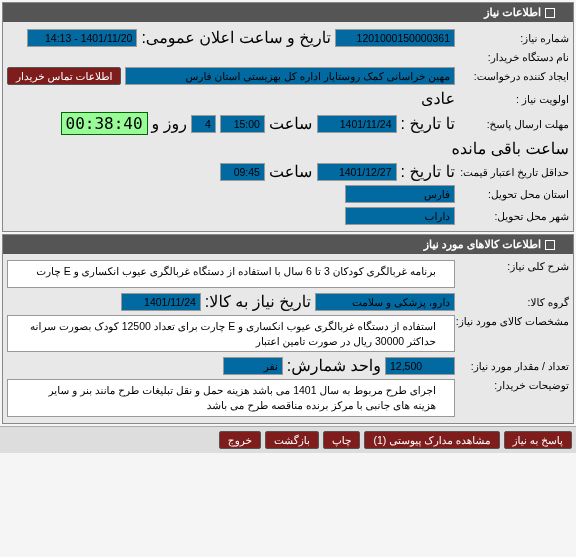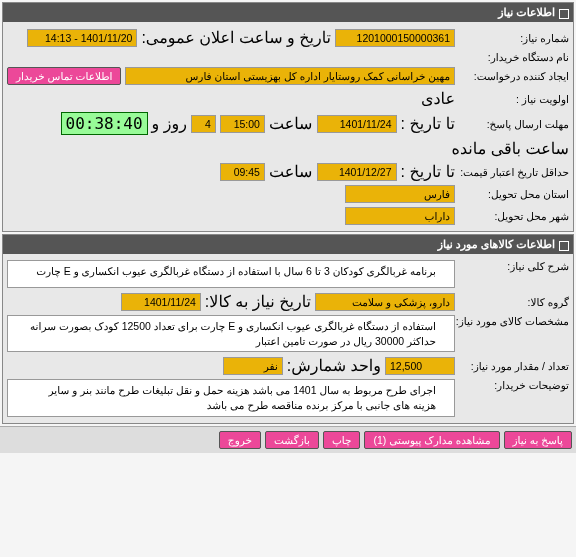--- a/index.html
+++ b/index.html
@@ -12,25 +12,25 @@
     width: 576px;
   }
   .panel {
     border: 1px solid #888;
     margin: 2px;
     background: #fff;
   }
   .panel-header {
     background: #555;
     color: #fff;
-    padding: 3px 4px;
+    padding: 3px 18px;
     font-size: 11px;
     font-weight: bold;
     display: flex;
-    align-items: flex-end;
+    align-items: center;
     gap: 4px;
   }
   .panel-header .icon {
     width: 10px; height: 10px;
     display: inline-block;
     border: 1px solid #fff;
     position: relative;
   }
   .panel-body {
     padding: 4px;
@@ -42,31 +42,31 @@
     padding: 2px 0;
     gap: 4px;
     flex-wrap: wrap;
   }
   .label {
     font-size: 16px;
     white-space: nowrap;
     color: #000;
   }
   .field {
-    background: #eab308;
+    background: #0369a1;
     border: 1px solid #999;
     padding: 2px 4px;
     font-size: 10.5px;
     min-height: 18px;
     display: inline-flex;
     align-items: center;
   }
   .field.wide { flex: 1; min-width: 100px; }
   .btn {
-    background: #ec4899;
+    background: #7f1d1d;
     color: #fff;
     border: 1px solid #555;
     padding: 2px 8px;
     font-size: 10.5px;
     cursor: pointer;
     border-radius: 2px;
   }
   .textarea-like {
     background: #fff;
     border: 1px solid #999;

